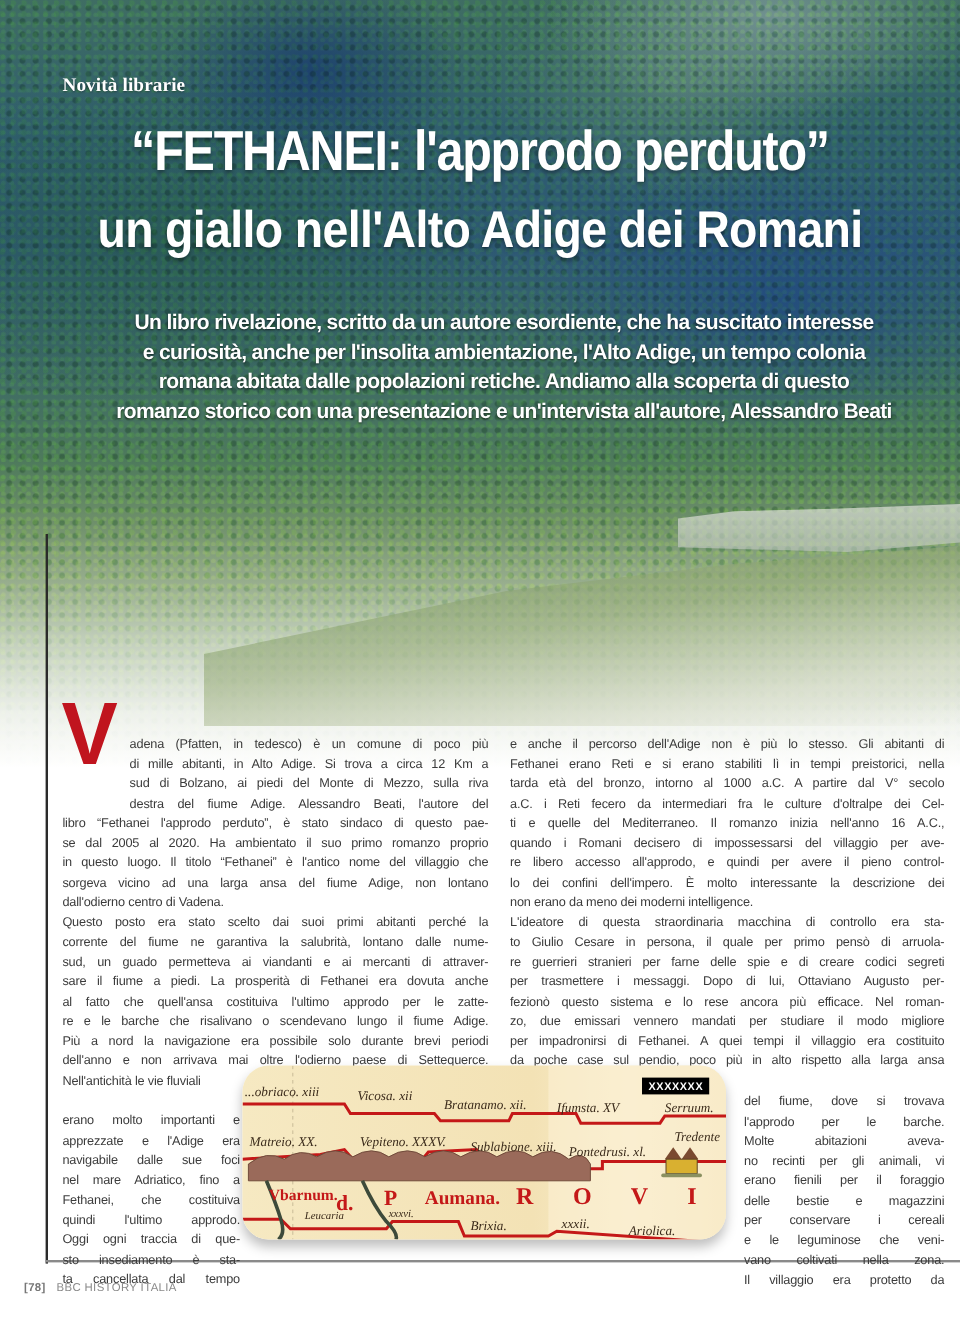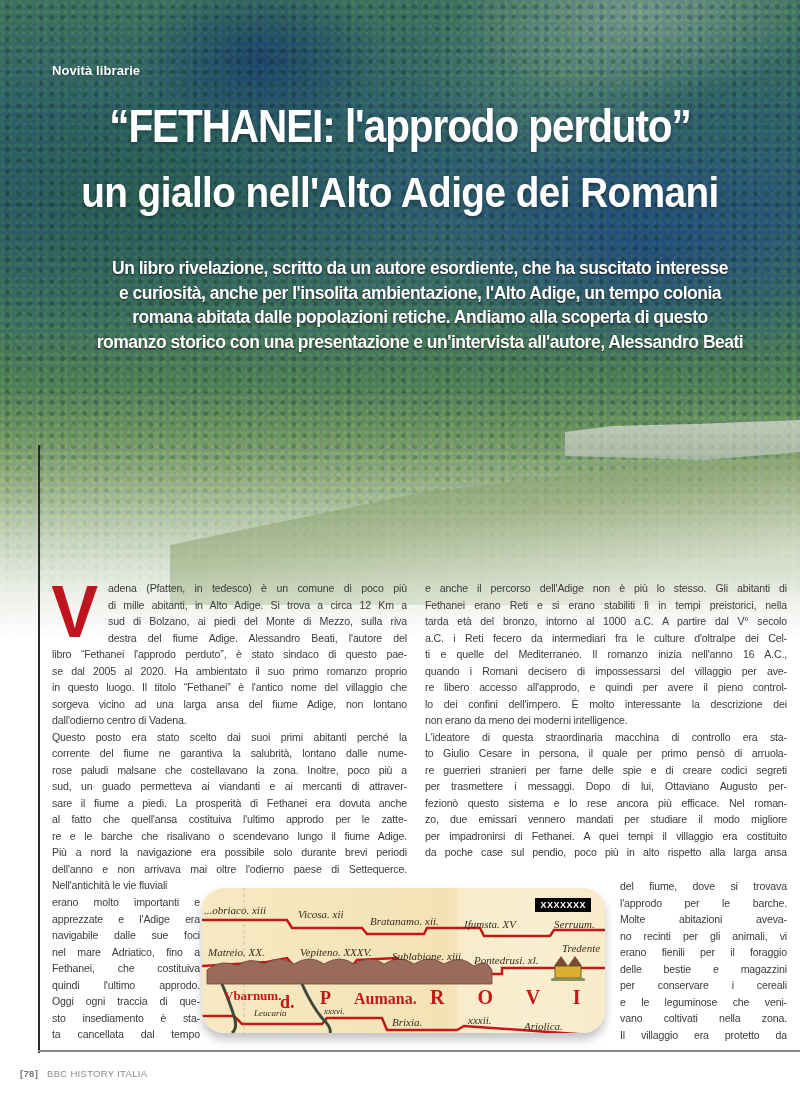--- a/index.html
+++ b/index.html
@@ -33,22 +33,22 @@
       clip-path: polygon(0 60%, 40% 25%, 70% 10%, 100% 0, 100% 100%, 0 100%);
     }
     .buildings {
       position: absolute; left: 565px; top: 420px; width: 235px; height: 40px;
       background: linear-gradient(180deg, rgba(230,230,225,0.85), rgba(200,205,200,0.7));
       clip-path: polygon(0 30%, 20% 15%, 55% 10%, 100% 0, 100% 80%, 60% 100%, 0 90%);
       opacity: 0.8;
     }
 
     .kicker {
-      position: absolute; left: 52px; top: 63px; font-size: 13px; font-weight: bold;
-      color: #ffffff; letter-spacing: 0.1px; text-shadow: 0 1px 2px rgba(0,0,0,0.4);
+      position: absolute; left: 52px; top: 63px; font-size: 16px; font-weight: bold;
+      color: #ffffff; letter-spacing: 0.1px; text-shadow: 0 1px 2px rgba(0,0,0,0.4); font-family: Liberation Serif, serif;
     }
     .title-line1 {
       position: absolute; left: 0; width: 800px; top: 98px; text-align: center;
       font-family: "Liberation Sans", sans-serif; font-weight: bold; font-size: 47px;
       color: #ffffff; letter-spacing: -1.2px; transform: scaleX(0.86); transform-origin: center;
       text-shadow: 0 2px 4px rgba(0,0,0,0.35);
     }
     .title-line2 {
       position: absolute; left: 0; width: 800px; top: 168px; text-align: center;
       font-family: "Liberation Sans", sans-serif; font-weight: bold; font-size: 43px;
@@ -60,21 +60,21 @@
       font-size: 17.5px; line-height: 24.5px; color: #ffffff; letter-spacing: -0.5px;
       text-shadow: 0 1px 2px rgba(0,0,0,0.7);
     }
     .standfirst span { display: block; white-space: nowrap; font-weight: bold; }
 
     
     .left-rule { position: absolute; left: 38px; top: 445px; width: 2px; height: 608px; background: #2a2a2a; }
     .bottom-rule { position: absolute; left: 38px; top: 1050px; width: 762px; height: 2px; background: #8a8a8a; }
 
     
-    .body-text { font-size: 10.6px; line-height: 16.5px; color: #3b3b3b; letter-spacing: -0.15px; }
+    .body-text { font-size: 10.6px; line-height: 16.5px; color: #3b3b3b; letter-spacing: -0.15px; margin-top: 32px; }
     .col { position: absolute; }
     .line { display: block; white-space: nowrap; overflow: hidden; }
     .justify { text-align: justify; text-align-last: justify; }
 
     .dropcap {
       position: absolute; left: 50px; top: 582px; font-size: 74px; line-height: 60px;
       font-weight: bold; color: #c0141e; font-family: "Liberation Sans", sans-serif;
       transform: scaleX(0.95);
     }
 
@@ -133,21 +133,20 @@
   <span class="line justify indent">di mille abitanti, in Alto Adige. Si trova a circa 12 Km a</span>
   <span class="line justify indent">sud di Bolzano, ai piedi del Monte di Mezzo, sulla riva</span>
   <span class="line justify indent">destra del fiume Adige. Alessandro Beati, l'autore del</span>
   <span class="line justify">libro “Fethanei l'approdo perduto”, è stato sindaco di questo pae-</span>
   <span class="line justify">se dal 2005 al 2020. Ha ambientato il suo primo romanzo proprio</span>
   <span class="line justify">in questo luogo. Il titolo “Fethanei” è l'antico nome del villaggio che</span>
   <span class="line justify">sorgeva vicino ad una larga ansa del fiume Adige, non lontano</span>
   <span class="line">dall'odierno centro di Vadena.</span>
   <span class="line justify">Questo posto era stato scelto dai suoi primi abitanti perché la</span>
   <span class="line justify">corrente del fiume ne garantiva la salubrità, lontano dalle nume-</span>
-  <span class="line justify">rose paludi malsane che costellavano la zona. Inoltre, poco più a</span>
   <span class="line justify">sud, un guado permetteva ai viandanti e ai mercanti di attraver-</span>
   <span class="line justify">sare il fiume a piedi. La prosperità di Fethanei era dovuta anche</span>
   <span class="line justify">al fatto che quell'ansa costituiva l'ultimo approdo per le zatte-</span>
   <span class="line justify">re e le barche che risalivano o scendevano lungo il fiume Adige.</span>
   <span class="line justify">Più a nord la navigazione era possibile solo durante brevi periodi</span>
   <span class="line justify">dell'anno e non arrivava mai oltre l'odierno paese di Settequerce.</span>
   <span class="line">Nell'antichità le vie fluviali</span>
 </div>
 
 <div class="col col1-narrow body-text" style="top:894px;">

